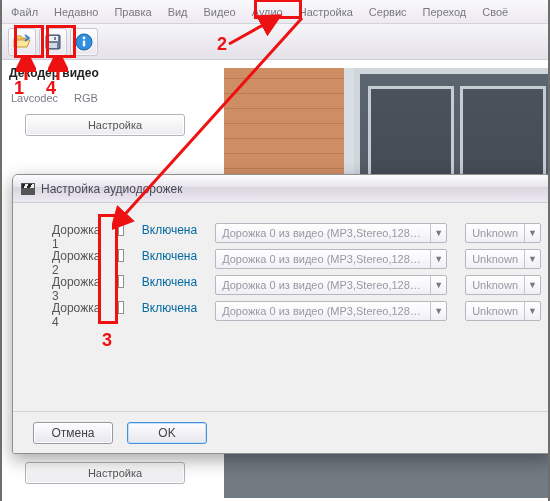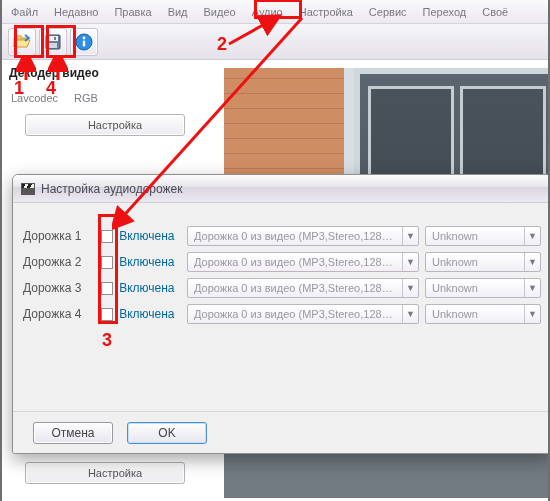--- a/index.html
+++ b/index.html
@@ -149,23 +149,23 @@
     border-bottom: 1px solid #cfccd6;
     color: #4b4957;
     font-size: 12px;
     gap: 6px;
   }
   .dlg-body {
     padding: 14px 10px 8px;
   }
   .track-row {
     display: flex;
-    align-items: center;
     height: 26px;
-    gap: 6px;
+    gap: 18px;
+    margin-left: 29px;
   }
   .track-label {
     width: 74px;
     color: #555;
     font-size: 12px;
   }
   .chk {
     width: 13px; height: 13px;
     border: 1px solid #8f8f8f;
     background: #fff;

